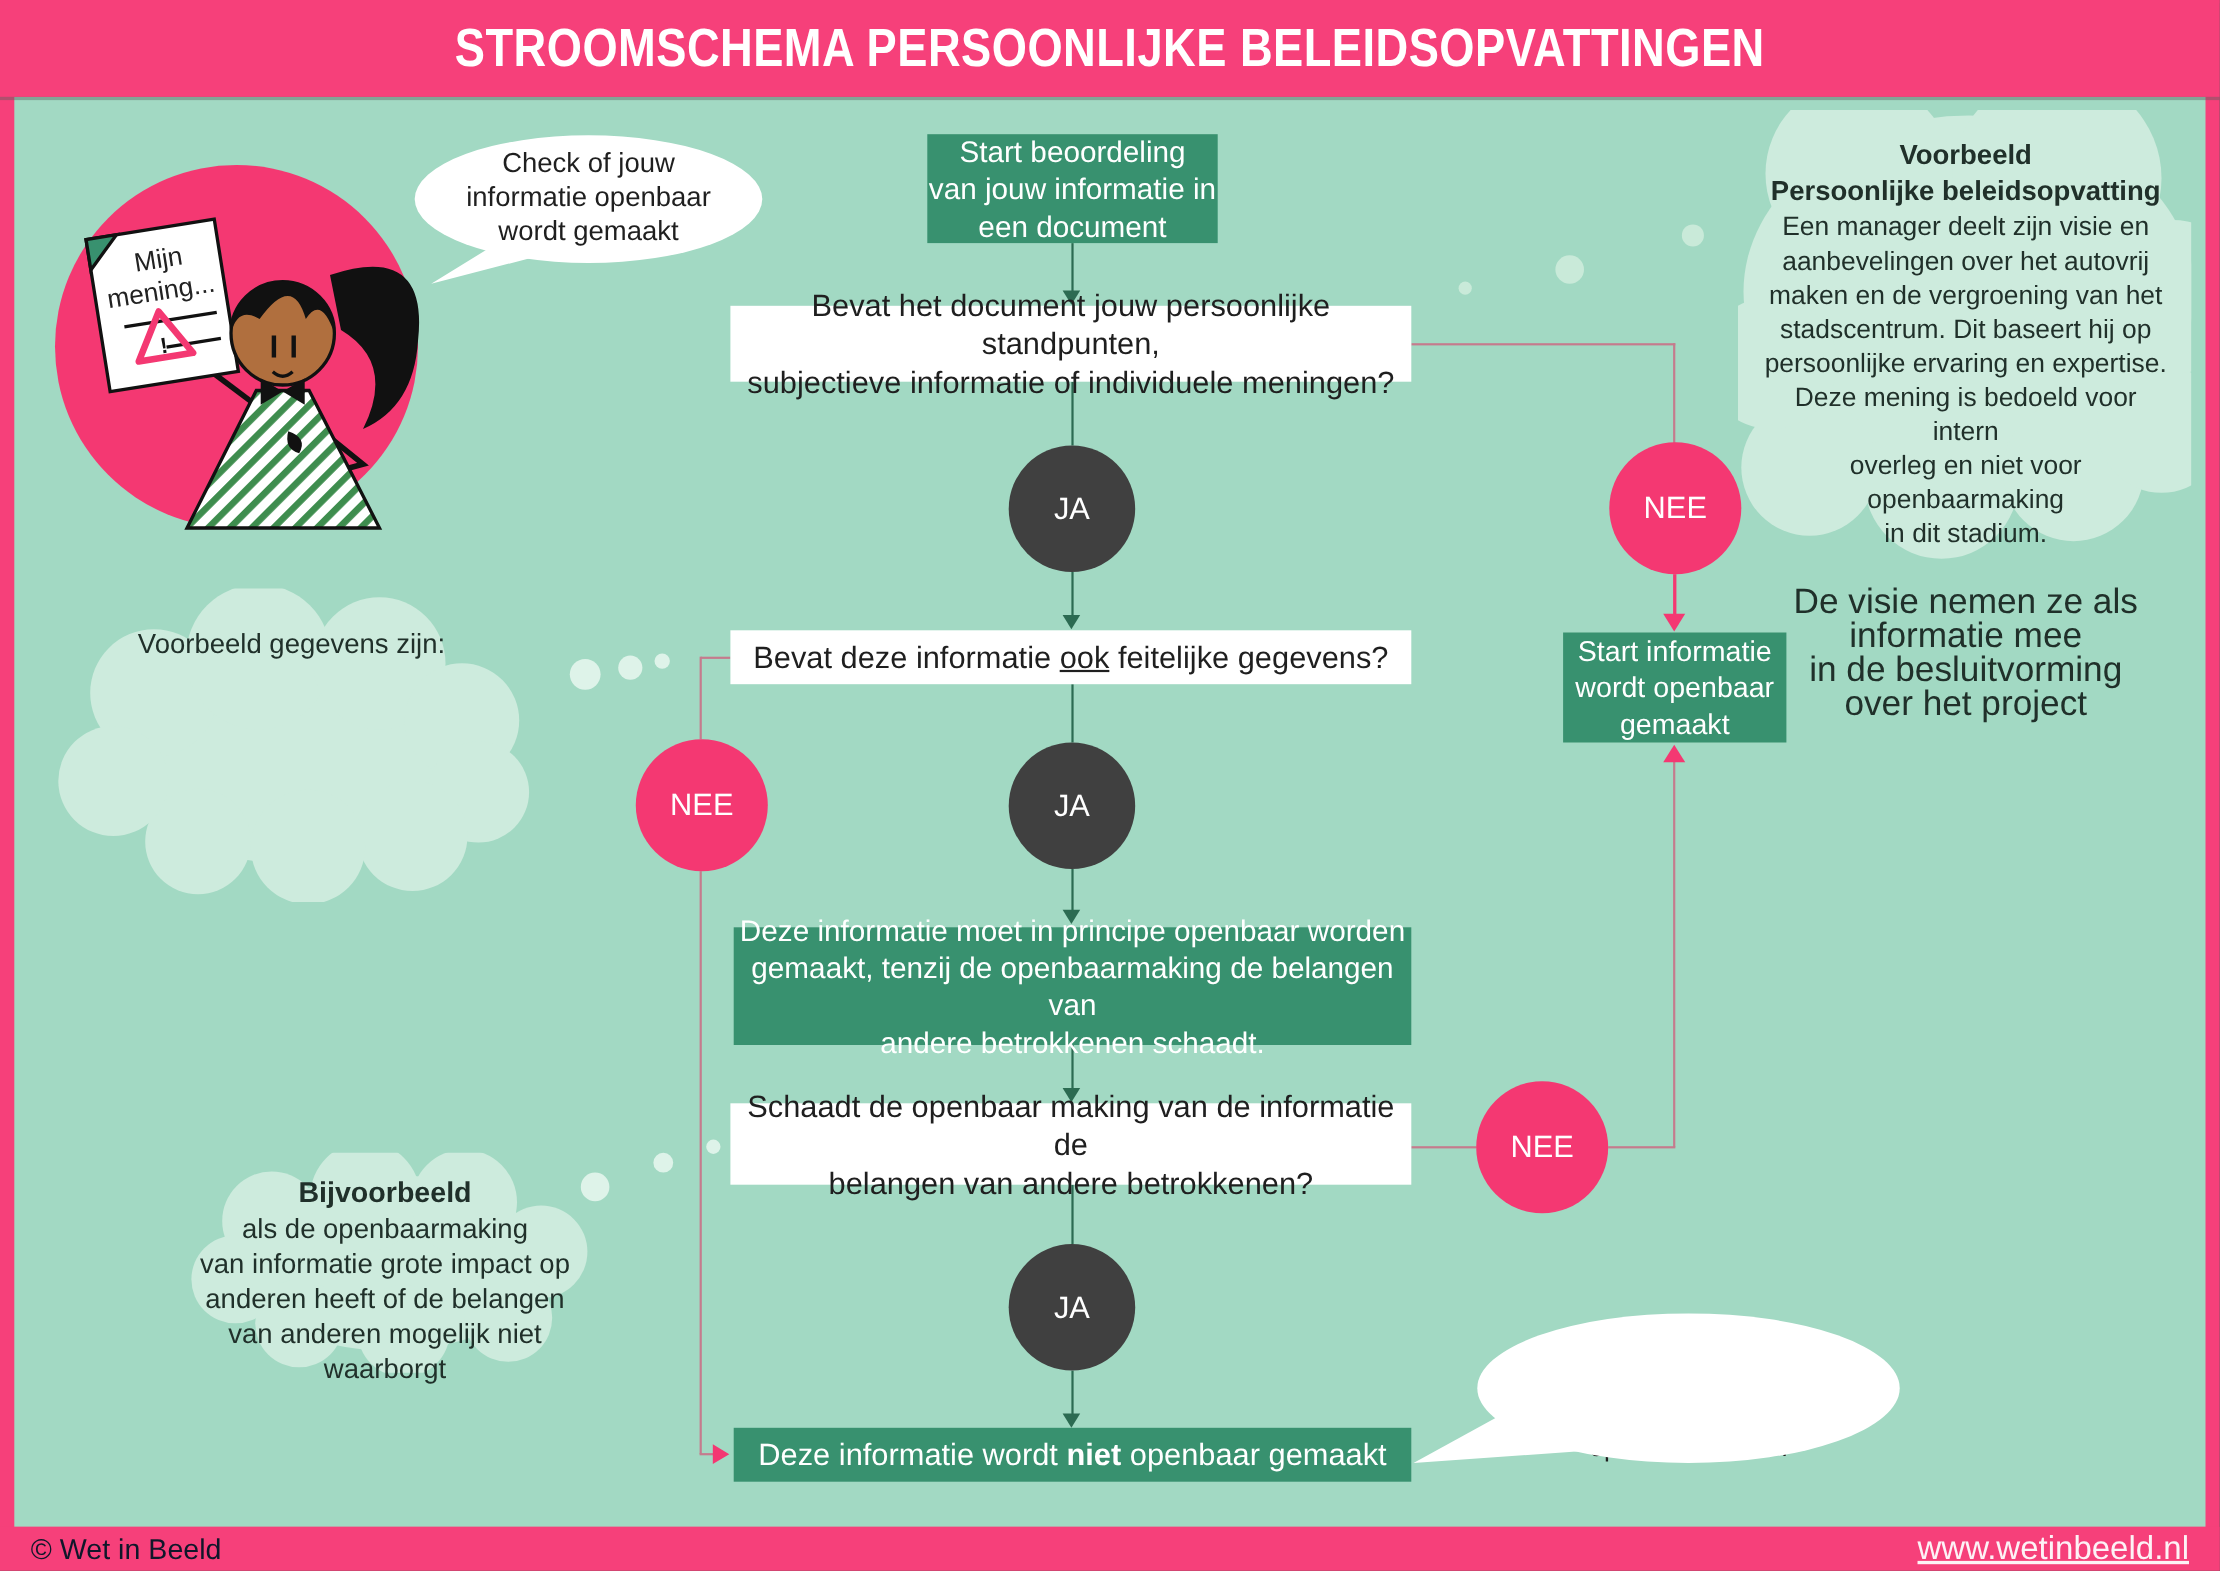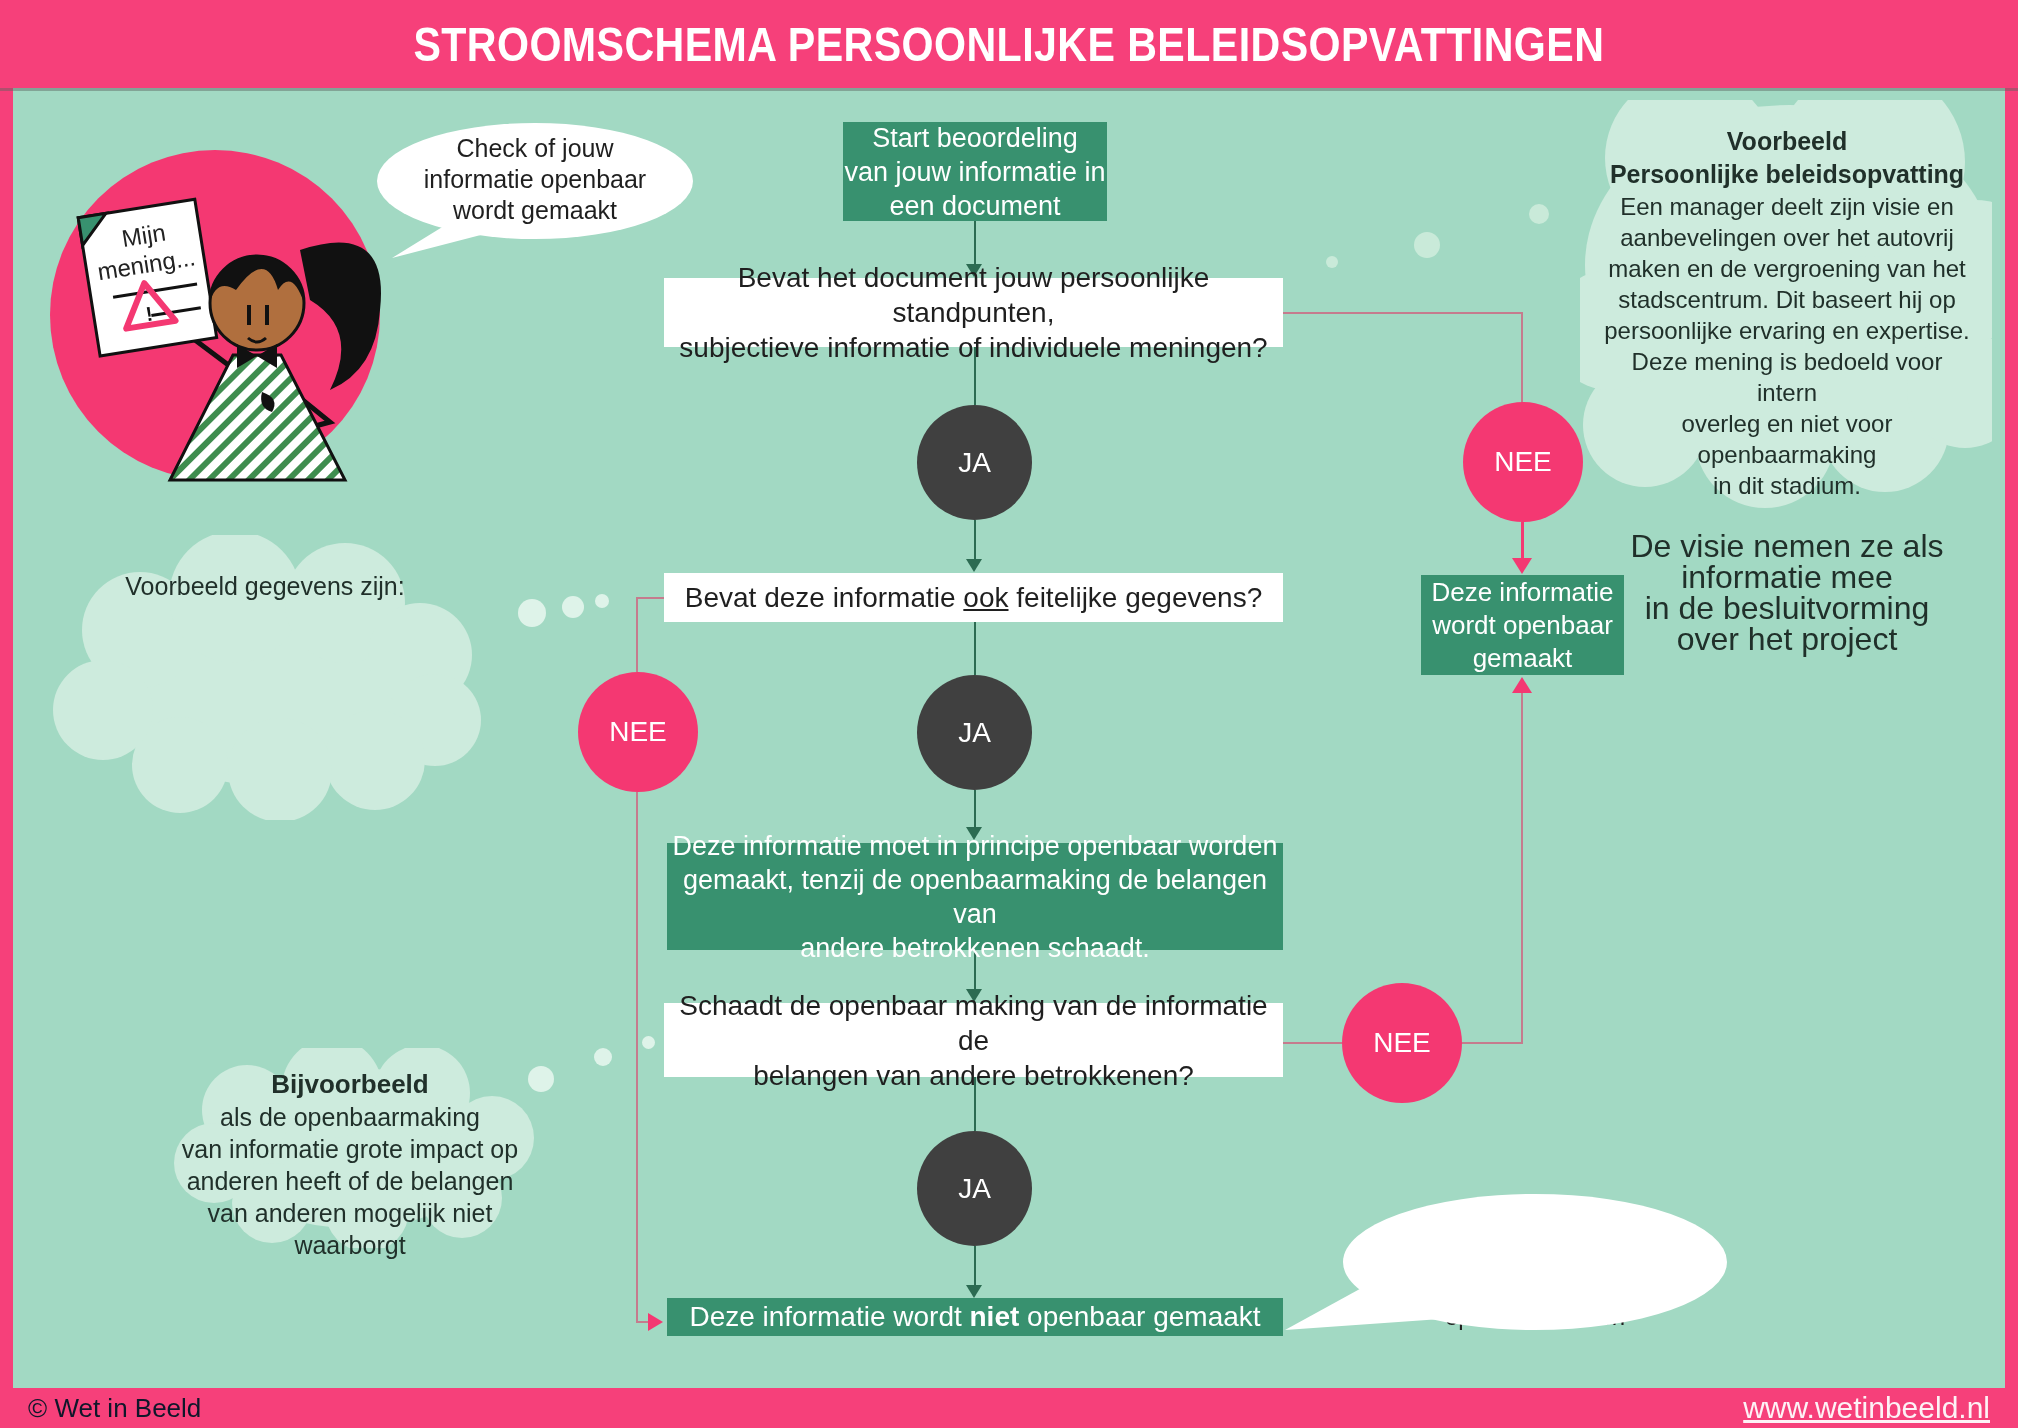--- a/index.html
+++ b/index.html
@@ -131,21 +131,21 @@
 
   <div class="abs linev" style="left:974px;top:347px;height:58px;"></div>
   <div class="abs circ ja" style="left:917px;top:405px;width:115px;height:115px;">JA</div>
   <div class="abs linev" style="left:974px;top:520px;height:40px;"></div>
   <div class="abs arr-d-g" style="left:966px;top:559px;"></div>
 
   <div class="abs circ nee" style="left:1463px;top:402px;width:120px;height:120px;">NEE</div>
   <div class="abs pinkv" style="left:1521px;top:522px;height:37px;"></div>
   <div class="abs arr-d-p" style="left:1512px;top:558px;"></div>
 
-  <div class="abs gbox pre" style="left:1421px;top:575px;width:203px;height:100px;font-size:26px;line-height:33px;">Deze informatie
+  <div class="abs gbox pre" style="left:1421px;top:575px;width:203px;height:100px;font-size:26px;line-height:33px;">Start informatie
 wordt openbaar
 gemaakt</div>
   <div class="abs arr-u-p" style="left:1512px;top:677px;"></div>
   <div class="abs rosev" style="left:1521px;top:692px;height:351px;"></div>
 
   <div class="abs wbox" style="left:664px;top:573px;width:619px;height:49px;">
     <span><span>Bevat deze informatie </span><span class="u">ook</span><span> feitelijke gegevens?</span></span>
   </div>
 
   <div class="abs roseh" style="left:637px;top:597px;width:27px;"></div>
@@ -173,21 +173,21 @@
 
   <div class="abs roseh" style="left:1283px;top:1042px;width:59px;"></div>
   <div class="abs circ nee" style="left:1342px;top:983px;width:120px;height:120px;">NEE</div>
   <div class="abs roseh" style="left:1462px;top:1042px;width:61px;"></div>
 
   <div class="abs linev" style="left:974px;top:1077px;height:54px;"></div>
   <div class="abs circ ja" style="left:917px;top:1131px;width:115px;height:115px;">JA</div>
   <div class="abs linev" style="left:974px;top:1246px;height:40px;"></div>
   <div class="abs arr-d-g" style="left:966px;top:1285px;"></div>
 
-  <div class="abs gbox" style="left:667px;top:1298px;width:616px;height:38px;font-size:28px;">
+  <div class="abs gbox" style="left:667px;top:1298px;width:616px;height:49px;font-size:28px;">
     <span><span>Deze informatie wordt </span><span class="b">niet</span><span> openbaar gemaakt</span></span>
   </div>
 
   <svg class="abs cloudsvg" style="left:45px;top:535px;" width="440" height="285" viewBox="0 0 440 285">
     <g fill="#cdebdd">
       <ellipse cx="220" cy="145" rx="165" ry="105"></ellipse>
       <circle cx="95" cy="95" r="58"></circle>
         <circle cx="190" cy="62" r="66"></circle>
         <circle cx="300" cy="68" r="60"></circle>
       <circle cx="375" cy="120" r="52"></circle>

